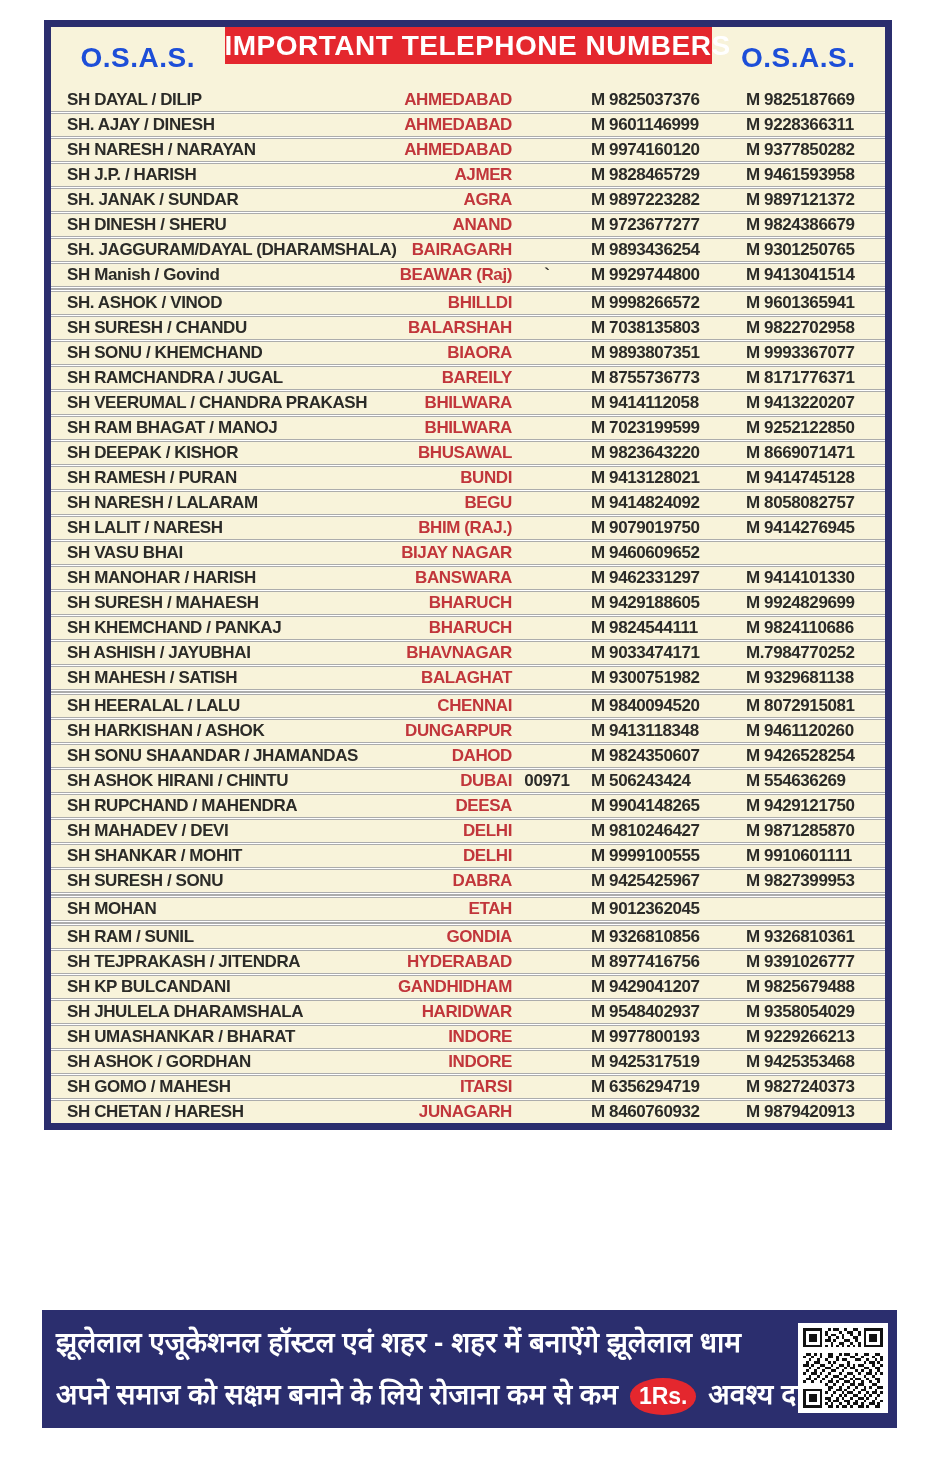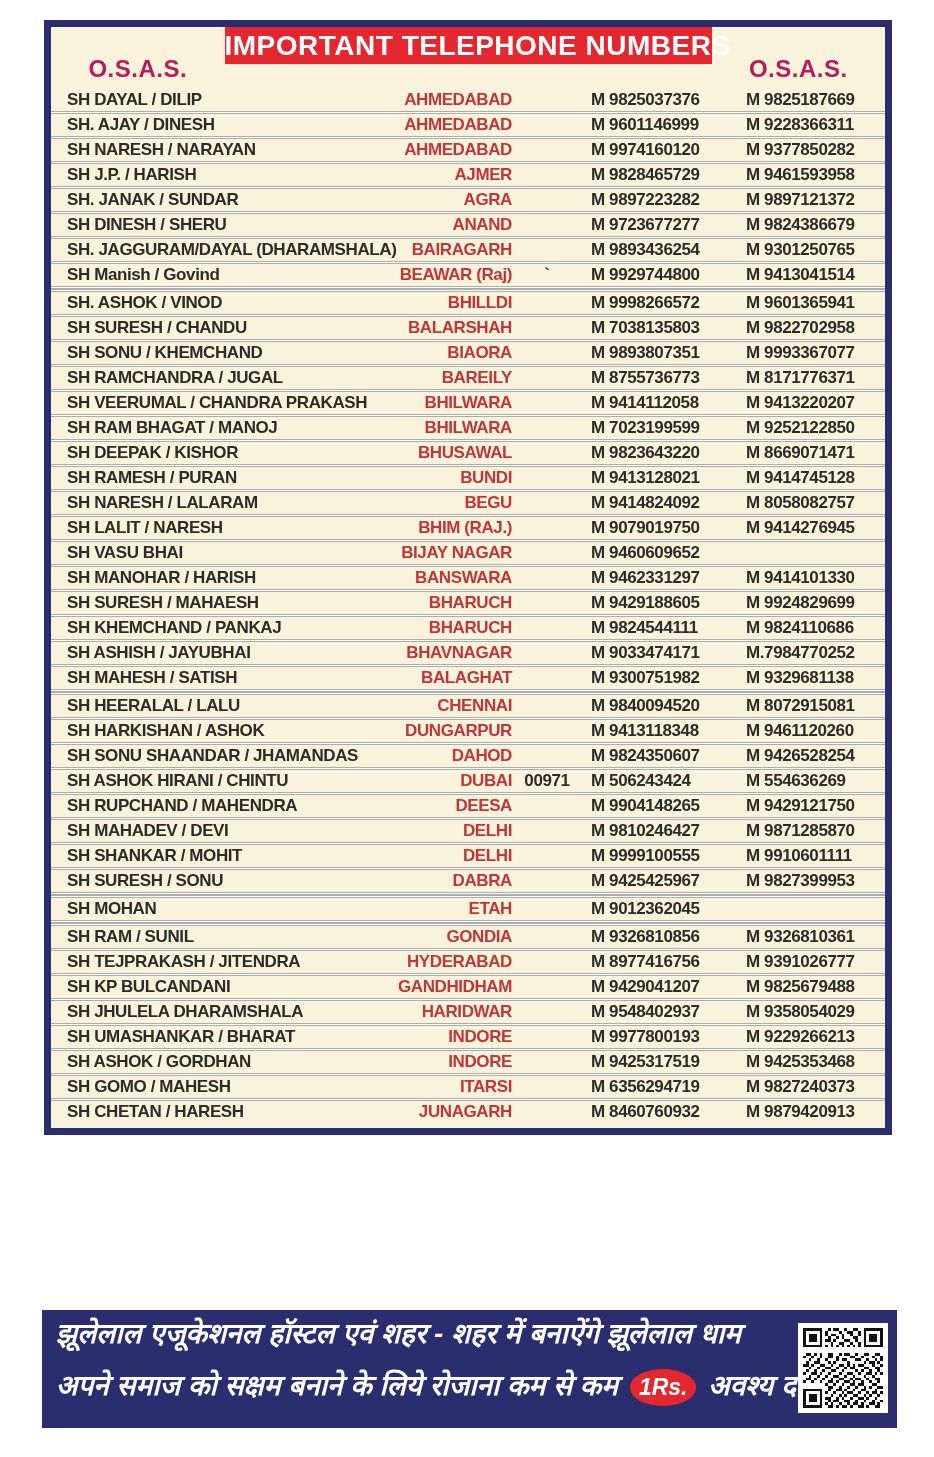--- a/index.html
+++ b/index.html
@@ -4,42 +4,42 @@
 <style>
   * { margin:0; padding:0; box-sizing:border-box; }
   html,body { width:934px; height:1457px; background:#ffffff;
               font-family:"Liberation Sans", sans-serif; }
   .sheet { position:relative; width:934px; height:1457px; background:#fff; overflow:hidden; }
 
   
   .table-box { position:absolute; left:44px; top:20px; width:848px;
                border:7px solid #2B2E6E; background:#F8F3DA; }
   .header-bar { position:relative; height:62px; display:flex; align-items:flex-start; }
-  .osas { flex:1; text-align:center; color:#be185d; font-weight:bold;
-          font-size:24px; letter-spacing:0.5px; padding-top:28px; }
+  .osas { flex:1; text-align:center; color:#1d4ed8; font-weight:bold;
+          font-size:28px; letter-spacing:0.5px; padding-top:15px; }
   .banner { width:487px; height:37px; background:#E4272E; color:#ffffff;
             font-weight:bold; font-size:28px; line-height:37px; text-align:center;
             letter-spacing:0.5px; white-space:nowrap; }
 
   
-  .rows { padding-bottom:5px; }
+  .rows { }
   .row { display:grid; grid-template-columns:330px 115px 70px 155px 1fr;
          align-items:center; height:22px; padding-left:16px;
          font-size:17px; font-weight:bold; color:#2B2B28; letter-spacing:-0.4px;
          white-space:nowrap; }
   .sep { height:3px; background:#ffffff; border-top:1px solid #ACACAC;
          border-bottom:1px solid #ACACAC; }
   .cell-name { overflow:hidden; }
   .cell-city { color:#C1363B; text-align:right; }
   .cell-code { text-align:center; color:#2B2B28; }
   .cell-m1, .cell-m2 { padding-left:9px; }
 
   
   .footer-box { position:absolute; left:42px; top:1310px; width:855px; height:118px;
-                background:#2B2E6E; color:#ffffff; padding:7px 14px 0 14px;font-style:italic; }
+                background:#2B2E6E; color:#ffffff; padding:16px 14px 0 14px; }
   .footer-text { width:742px; }
   .f-line { font-weight:bold; line-height:34px; white-space:nowrap; }
   .f-line1 { font-size:28px; }
   .f-line2 { font-size:28px; }
   .f-line3 { font-size:25px; text-align:center; line-height:36px; }
   .rs-badge { display:inline-block; background:#E4272E; color:#fff;
               border-radius:50%; padding:1px 9px 2px 9px; font-size:23px;
               font-weight:bold; vertical-align:middle; margin:18px 4px; }
   .qr { position:absolute; right:9px; top:13px; width:90px; height:90px;
         background:#ffffff; padding:5px; }

